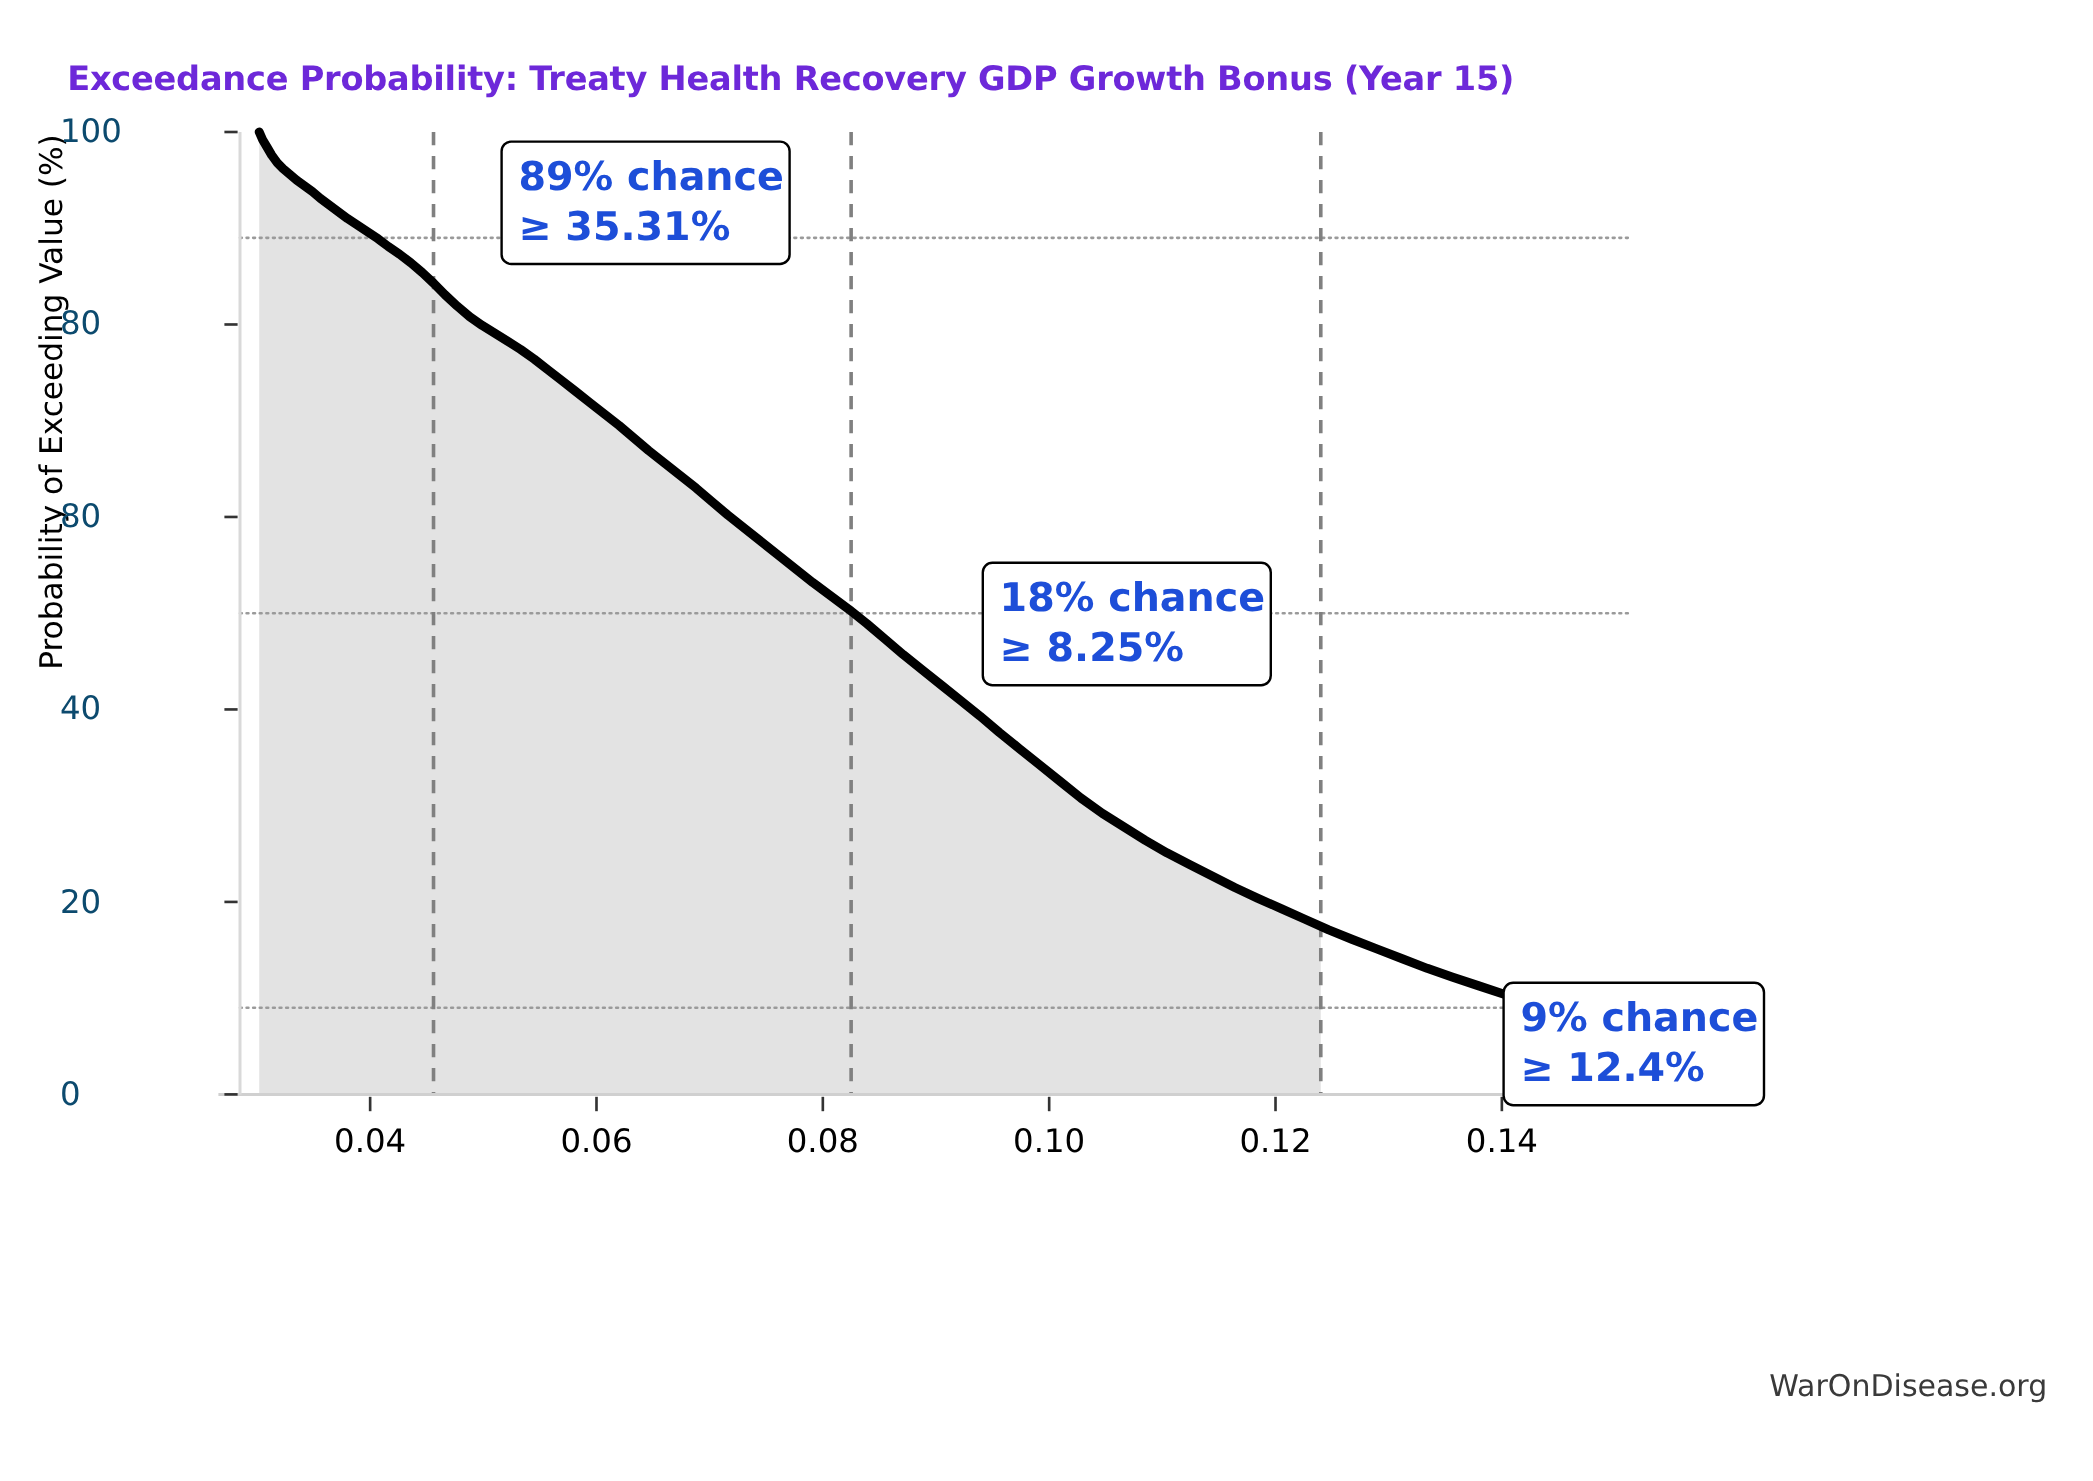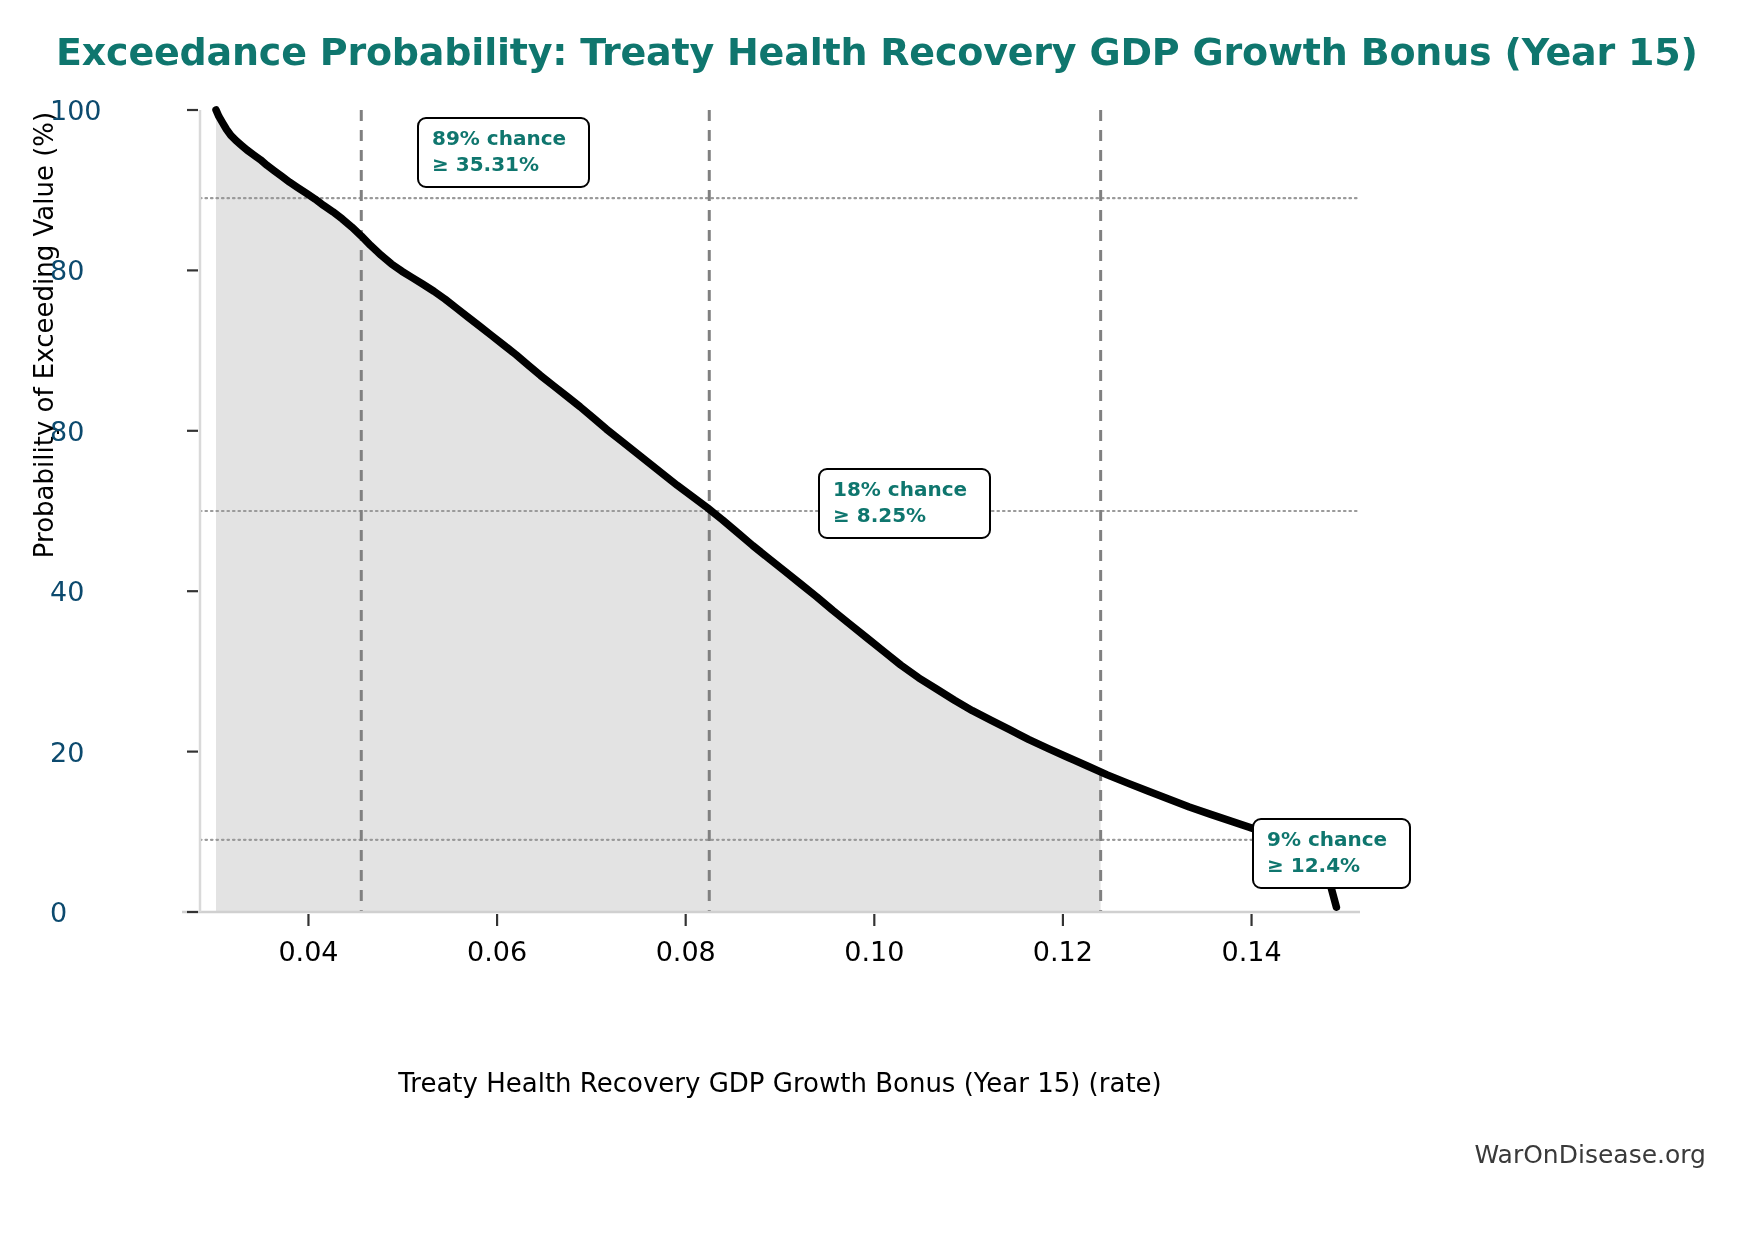--- a/index.html
+++ b/index.html
@@ -15,24 +15,24 @@
   }
   #figure {
     position: relative;
     width: 1744px;
     height: 1234px;
     background: #ffffff;
   }
   #chart-title {
     position: absolute;
     left: 56px;
-    top: 30px;
-    font-size: 38px;
+    top: 49px;
+    font-size: 28px;
     font-weight: bold;
-    color: #0f766e;
+    color: #6d28d9;
     letter-spacing: -0.2px;
     white-space: nowrap;
   }
   #plot-svg {
     position: absolute;
     left: 0;
     top: 0;
   }
   .ytick-label {
     position: absolute;
@@ -77,24 +77,24 @@
     top: 1140px;
     font-size: 25px;
     color: #3a3a3a;
     white-space: nowrap;
   }
   .annotation {
     position: absolute;
     border: 2.6px solid #000000;
     border-radius: 9px;
     background: #ffffff;
-    padding: 7px 22px 9px 13px;
-    font-size: 20px;
+    padding: 7px 4px 9px 13px;
+    font-size: 33px;
     font-weight: bold;
-    color: #0f766e;
+    color: #1d4ed8;
     line-height: 1.28;
     white-space: nowrap;
     box-sizing: border-box;
   }
 </style>
 </head>
 <body>
 
 <div id="figure">
 
@@ -119,21 +119,20 @@
       <line x1="187" y1="110" x2="198" y2="110" stroke="#333" stroke-width="2.2"></line>
       <line x1="308.4552845528455" y1="914" x2="308.4552845528455" y2="926" stroke="#333" stroke-width="2.2"></line>
       <line x1="497.0731707317073" y1="914" x2="497.0731707317073" y2="926" stroke="#333" stroke-width="2.2"></line>
       <line x1="685.6910569105692" y1="914" x2="685.6910569105692" y2="926" stroke="#333" stroke-width="2.2"></line>
       <line x1="874.3089430894311" y1="914" x2="874.3089430894311" y2="926" stroke="#333" stroke-width="2.2"></line>
       <line x1="1062.9268292682927" y1="914" x2="1062.9268292682927" y2="926" stroke="#333" stroke-width="2.2"></line>
       <line x1="1251.5447154471547" y1="914" x2="1251.5447154471547" y2="926" stroke="#333" stroke-width="2.2"></line>
     </svg>
 
   <div id="ylabel">Probability of Exceeding Value (%)</div>
-  <div id="xlabel">Treaty Health Recovery GDP Growth Bonus (Year 15) (rate)</div>
 
   <div id="footer-watermark">WarOnDisease.org</div>
 
   <div id="tick-layer">
       <div class="ytick-label" style="top: 912px; left: 50px; width: 130px;">0</div>
       <div class="ytick-label" style="top: 751.6px; left: 50px; width: 130px;">20</div>
       <div class="ytick-label" style="top: 591.2px; left: 50px; width: 130px;">40</div>
       <div class="ytick-label" style="top: 430.8px; left: 50px; width: 130px;">80</div>
       <div class="ytick-label" style="top: 270.4px; left: 50px; width: 130px;">80</div>
       <div class="ytick-label" style="top: 110px; left: 50px; width: 130px;">100</div>

